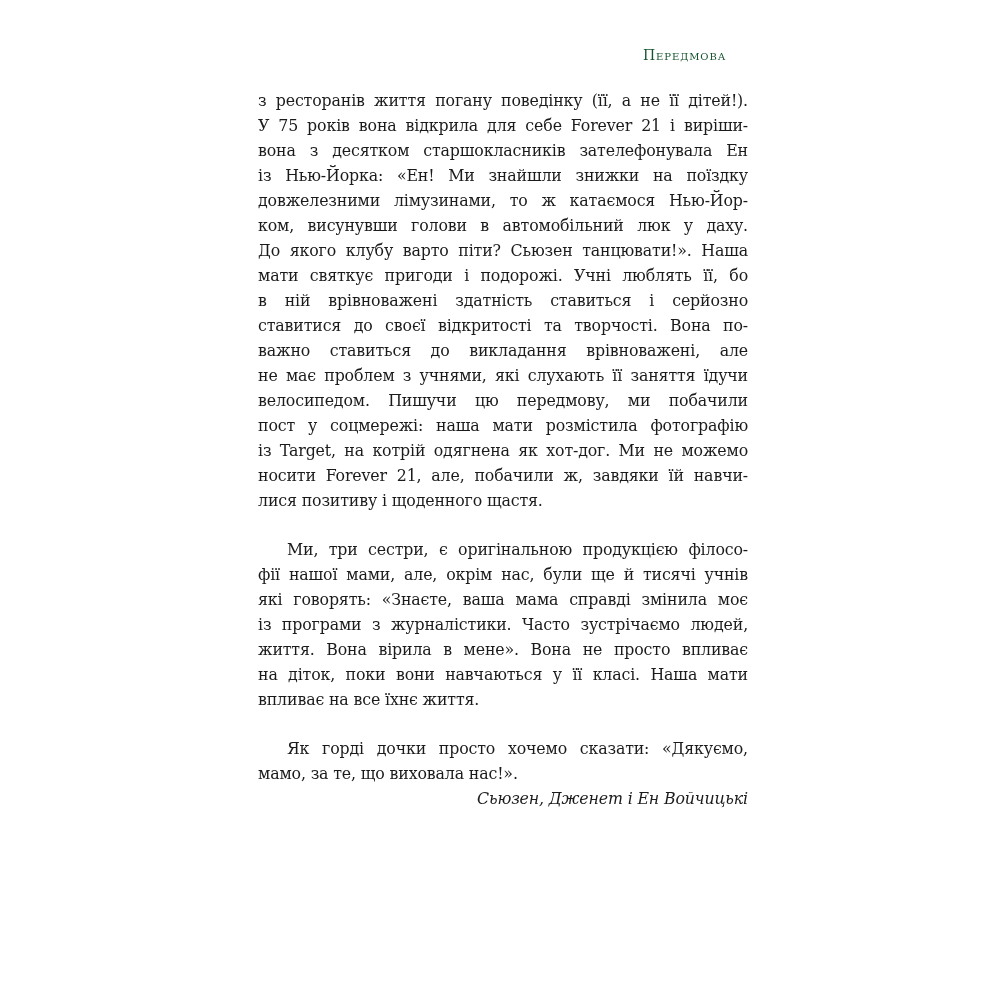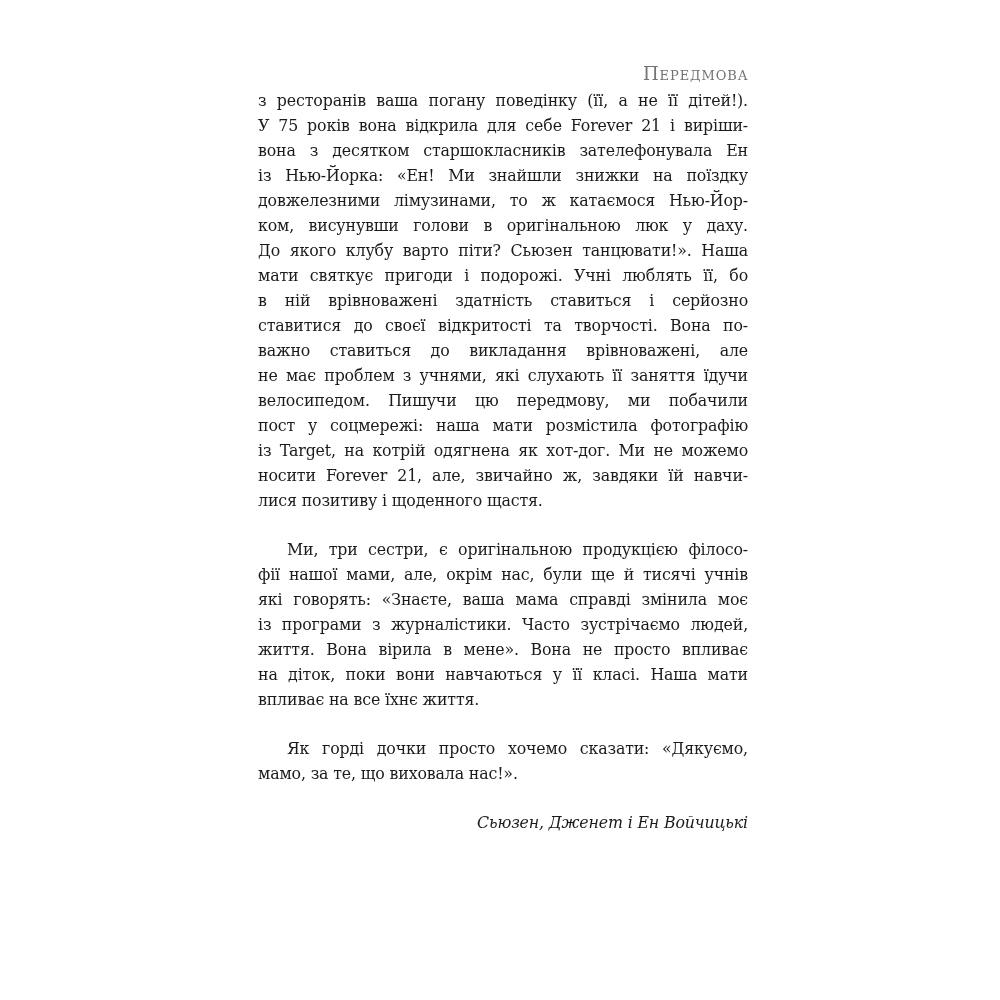--- a/index.html
+++ b/index.html
@@ -10,26 +10,26 @@
     width: 1000px;
     height: 1000px;
     background: #ffffff;
     position: relative;
     overflow: hidden;
     font-family: "DejaVu Serif", "Liberation Serif", serif;
     color: #1b1b1b;
   }
   .running-head {
     position: absolute;
-    top: 63px;
+    top: 47px;
     left: 643px;
-    font-size: 18px;
+    font-size: 14px;
     letter-spacing: 0.9px;
     font-variant: small-caps;
-    color: #737373;
+    color: #14532d;
   }
   .text-block {
     position: absolute;
     top: 88px;
     left: 258px;
     width: 490px;
     font-size: 15.8px;
     line-height: 25px;
     letter-spacing: -0.15px;
   }
@@ -41,46 +41,45 @@
     text-align-last: left;
   }
   .line-indent {
     text-indent: 29px;
     margin-top: 24px;
   }
   .signature {
     text-align: center;
     text-align-last: right;
     font-style: italic;
-    margin-top: 24px;
   }
 </style>
 </head>
 <body>
 
 <div class="running-head">Передмова</div>
 
 <div class="text-block">
   <div>
-      <div class="line">з ресторанів ваша погану поведінку (її, а не її дітей!).</div>
+      <div class="line">з ресторанів життя погану поведінку (її, а не її дітей!).</div>
       <div class="line">У 75 років вона відкрила для себе Forever 21 і виріши-</div>
       <div class="line">вона з десятком старшокласників зателефонувала Ен</div>
       <div class="line">із Нью-Йорка: «Ен! Ми знайшли знижки на поїздку</div>
       <div class="line">довжелезними лімузинами, то ж катаємося Нью-Йор-</div>
-      <div class="line">ком, висунувши голови в оригінальною люк у даху.</div>
+      <div class="line">ком, висунувши голови в автомобільний люк у даху.</div>
       <div class="line">До якого клубу варто піти? Сьюзен танцювати!». Наша</div>
       <div class="line">мати святкує пригоди і подорожі. Учні люблять її, бо</div>
       <div class="line">в ній врівноважені здатність ставиться і серйозно</div>
       <div class="line">ставитися до своєї відкритості та творчості. Вона по-</div>
       <div class="line">важно ставиться до викладання врівноважені, але</div>
       <div class="line">не має проблем з учнями, які слухають її заняття їдучи</div>
       <div class="line">велосипедом. Пишучи цю передмову, ми побачили</div>
       <div class="line">пост у соцмережі: наша мати розмістила фотографію</div>
       <div class="line">із Target, на котрій одягнена як хот-дог. Ми не можемо</div>
-      <div class="line">носити Forever 21, але, звичайно ж, завдяки їй навчи-</div>
+      <div class="line">носити Forever 21, але, побачили ж, завдяки їй навчи-</div>
       <div class="line line-end">лися позитиву і щоденного щастя.</div>
       <div class="line line-indent">Ми, три сестри, є оригінальною продукцією філосо-</div>
       <div class="line">фії нашої мами, але, окрім нас, були ще й тисячі учнів</div>
       <div class="line">які говорять: «Знаєте, ваша мама справді змінила моє</div>
       <div class="line">із програми з журналістики. Часто зустрічаємо людей,</div>
       <div class="line">життя. Вона вірила в мене». Вона не просто впливає</div>
       <div class="line">на діток, поки вони навчаються у її класі. Наша мати</div>
       <div class="line line-end">впливає на все їхнє життя.</div>
       <div class="line line-indent">Як горді дочки просто хочемо сказати: «Дякуємо,</div>
       <div class="line line-end">мамо, за те, що виховала нас!».</div>

